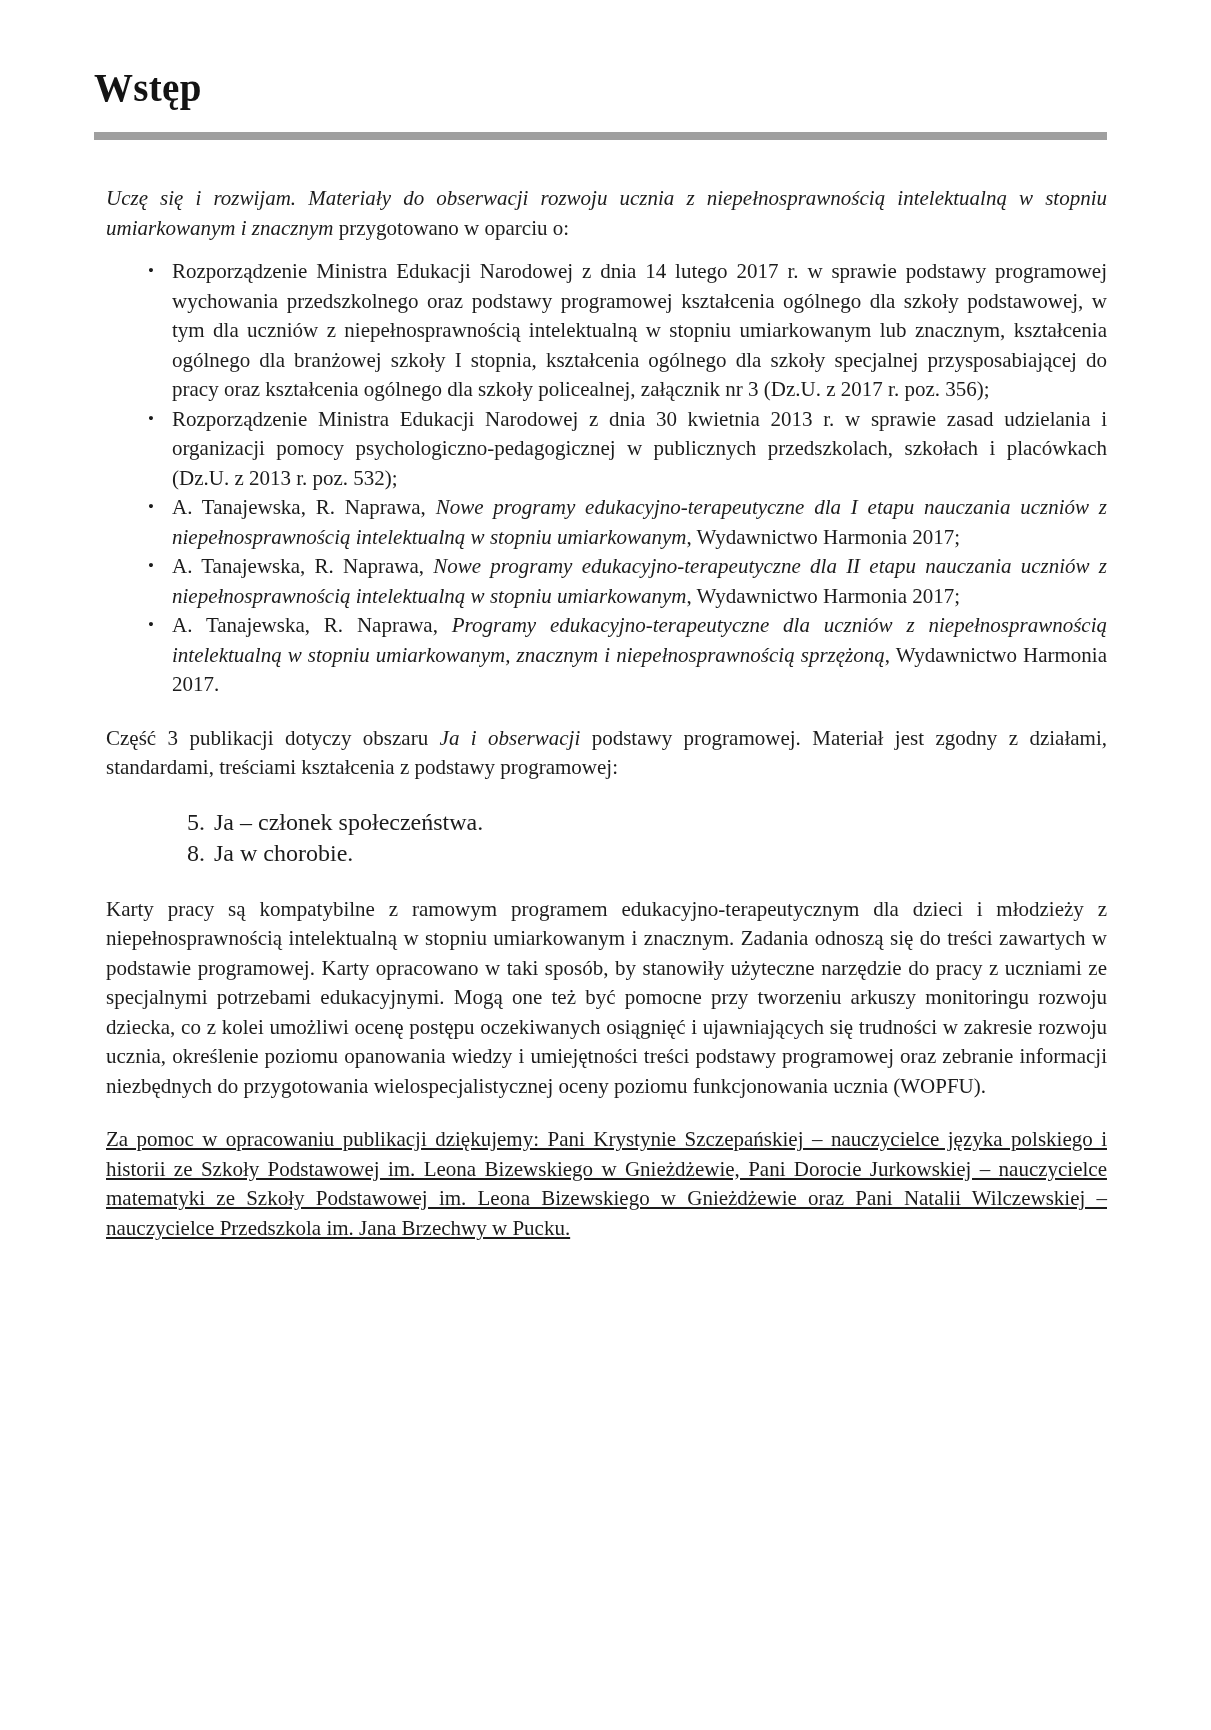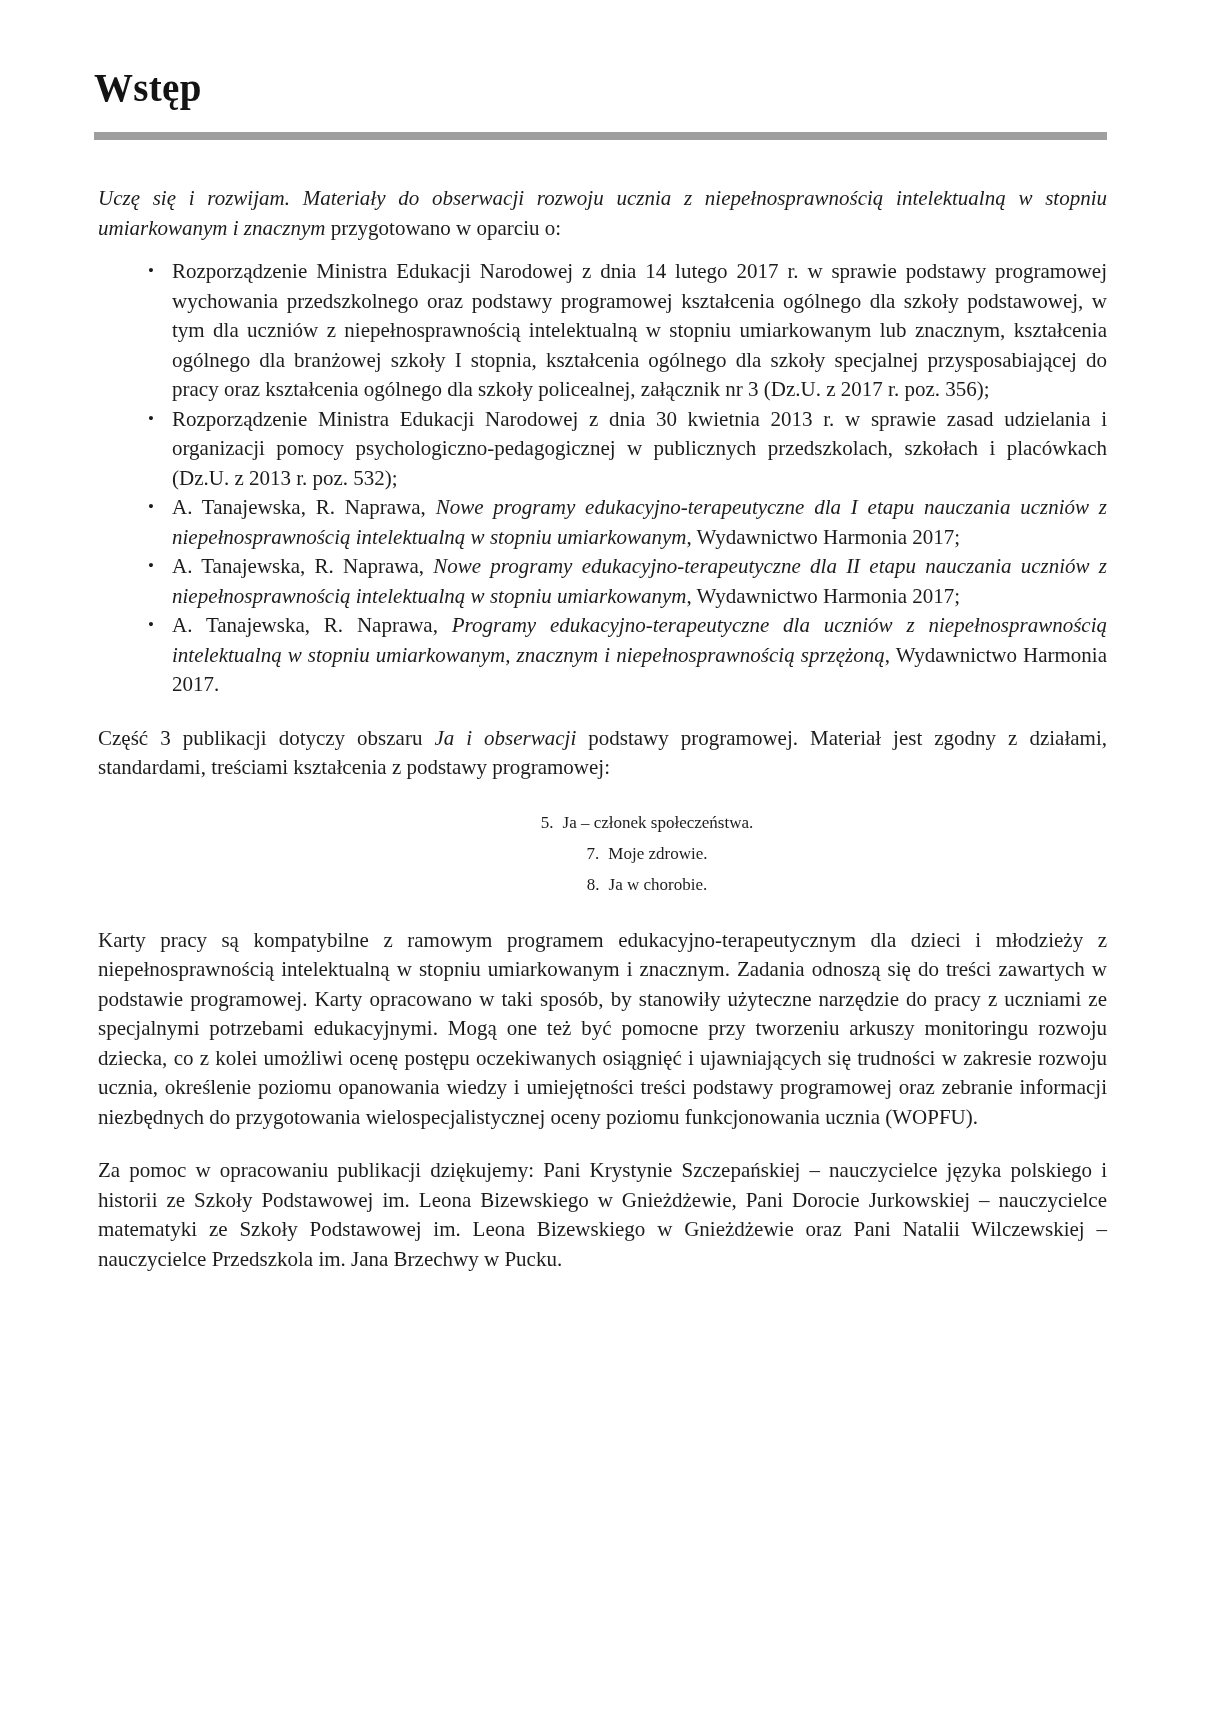--- a/index.html
+++ b/index.html
@@ -24,24 +24,24 @@
   }
   .rule {
     height: 8px;
     background: #9f9f9f;
     margin: 22px 0 44px 0;
   }
   .para {
     font-size: 21px;
     line-height: 29.5px;
     text-align: justify;
-    margin: 0 0 24px 4px;
+    margin: 0 0 24px 12px;
   }
   .para.intro { margin-bottom: 14px; }
-  .para.last { margin-bottom: 0; }
+  .para.last { margin-bottom: 0; text-decoration: underline; }
   em { font-style: italic; }
 
   ul.bullets {
     list-style: none;
     margin: 0 0 24px 0;
     padding: 0 0 0 78px;
   }
   ul.bullets li {
     position: relative;
     font-size: 21px;
@@ -55,23 +55,22 @@
     font-size: 17px;
     color: #1c1c1c;
   }
 
   ol.areas {
     list-style: none;
     margin: 14px 0 26px 0;
     padding: 0 0 0 93px;
   }
   ol.areas li {
-    font-size: 17px;
+    font-size: 24px;
     line-height: 31px;
-    text-align: center;
   }
   ol.areas .num { margin-right: 9px; }
 </style>
 </head>
 <body>
 
 <main class="page">
 
   <h1 class="title">Wstęp</h1>
 
@@ -95,21 +94,20 @@
     <li>
       <span class="marker">•</span><span>A. Tanajewska, R. Naprawa, </span><em>Programy edukacyjno-terapeutyczne dla uczniów z niepełnosprawnością intelektualną w stopniu umiarkowanym, znacznym i niepełnosprawnością sprzężoną</em><span>, Wydawnictwo Harmonia 2017.</span>
     </li>
   </ul>
 
 
   <p class="para"><span>Część 3 publikacji dotyczy obszaru </span><em>Ja i obserwacji</em><span> podstawy programowej. Materiał jest zgodny z działami, standardami, treściami kształcenia z podstawy programowej:</span></p>
 
   <ol class="areas">
     <li><span class="num">5.</span><span>Ja – członek społeczeństwa.</span></li>
-    <li><span class="num">7.</span><span>Moje zdrowie.</span></li>
     <li><span class="num">8.</span><span>Ja w chorobie.</span></li>
   </ol>
 
   <p class="para">Karty pracy są kompatybilne z ramowym programem edukacyjno-terapeutycznym dla dzieci i młodzieży z niepełnosprawnością intelektualną w stopniu umiarkowanym i znacznym. Zadania odnoszą się do treści zawartych w podstawie programowej. Karty opracowano w taki sposób, by stanowiły użyteczne narzędzie do pracy z uczniami ze specjalnymi potrzebami edukacyjnymi. Mogą one też być pomocne przy tworzeniu arkuszy monitoringu rozwoju dziecka, co z kolei umożliwi ocenę postępu oczekiwanych osiągnięć i ujawniających się trudności w zakresie rozwoju ucznia, określenie poziomu opanowania wiedzy i umiejętności treści podstawy programowej oraz zebranie informacji niezbędnych do przygotowania wielospecjalistycznej oceny poziomu funkcjonowania ucznia (WOPFU).</p>
 
   <p class="para last">Za pomoc w opracowaniu publikacji dziękujemy: Pani Krystynie Szczepańskiej – nauczycielce języka polskiego i historii ze Szkoły Podstawowej im. Leona Bizewskiego w Gnieżdżewie, Pani Dorocie Jurkowskiej – nauczycielce matematyki ze Szkoły Podstawowej im. Leona Bizewskiego w Gnieżdżewie oraz Pani Natalii Wilczewskiej – nauczycielce Przedszkola im. Jana Brzechwy w Pucku.</p>
 
 </main>
 
 </body></html>

